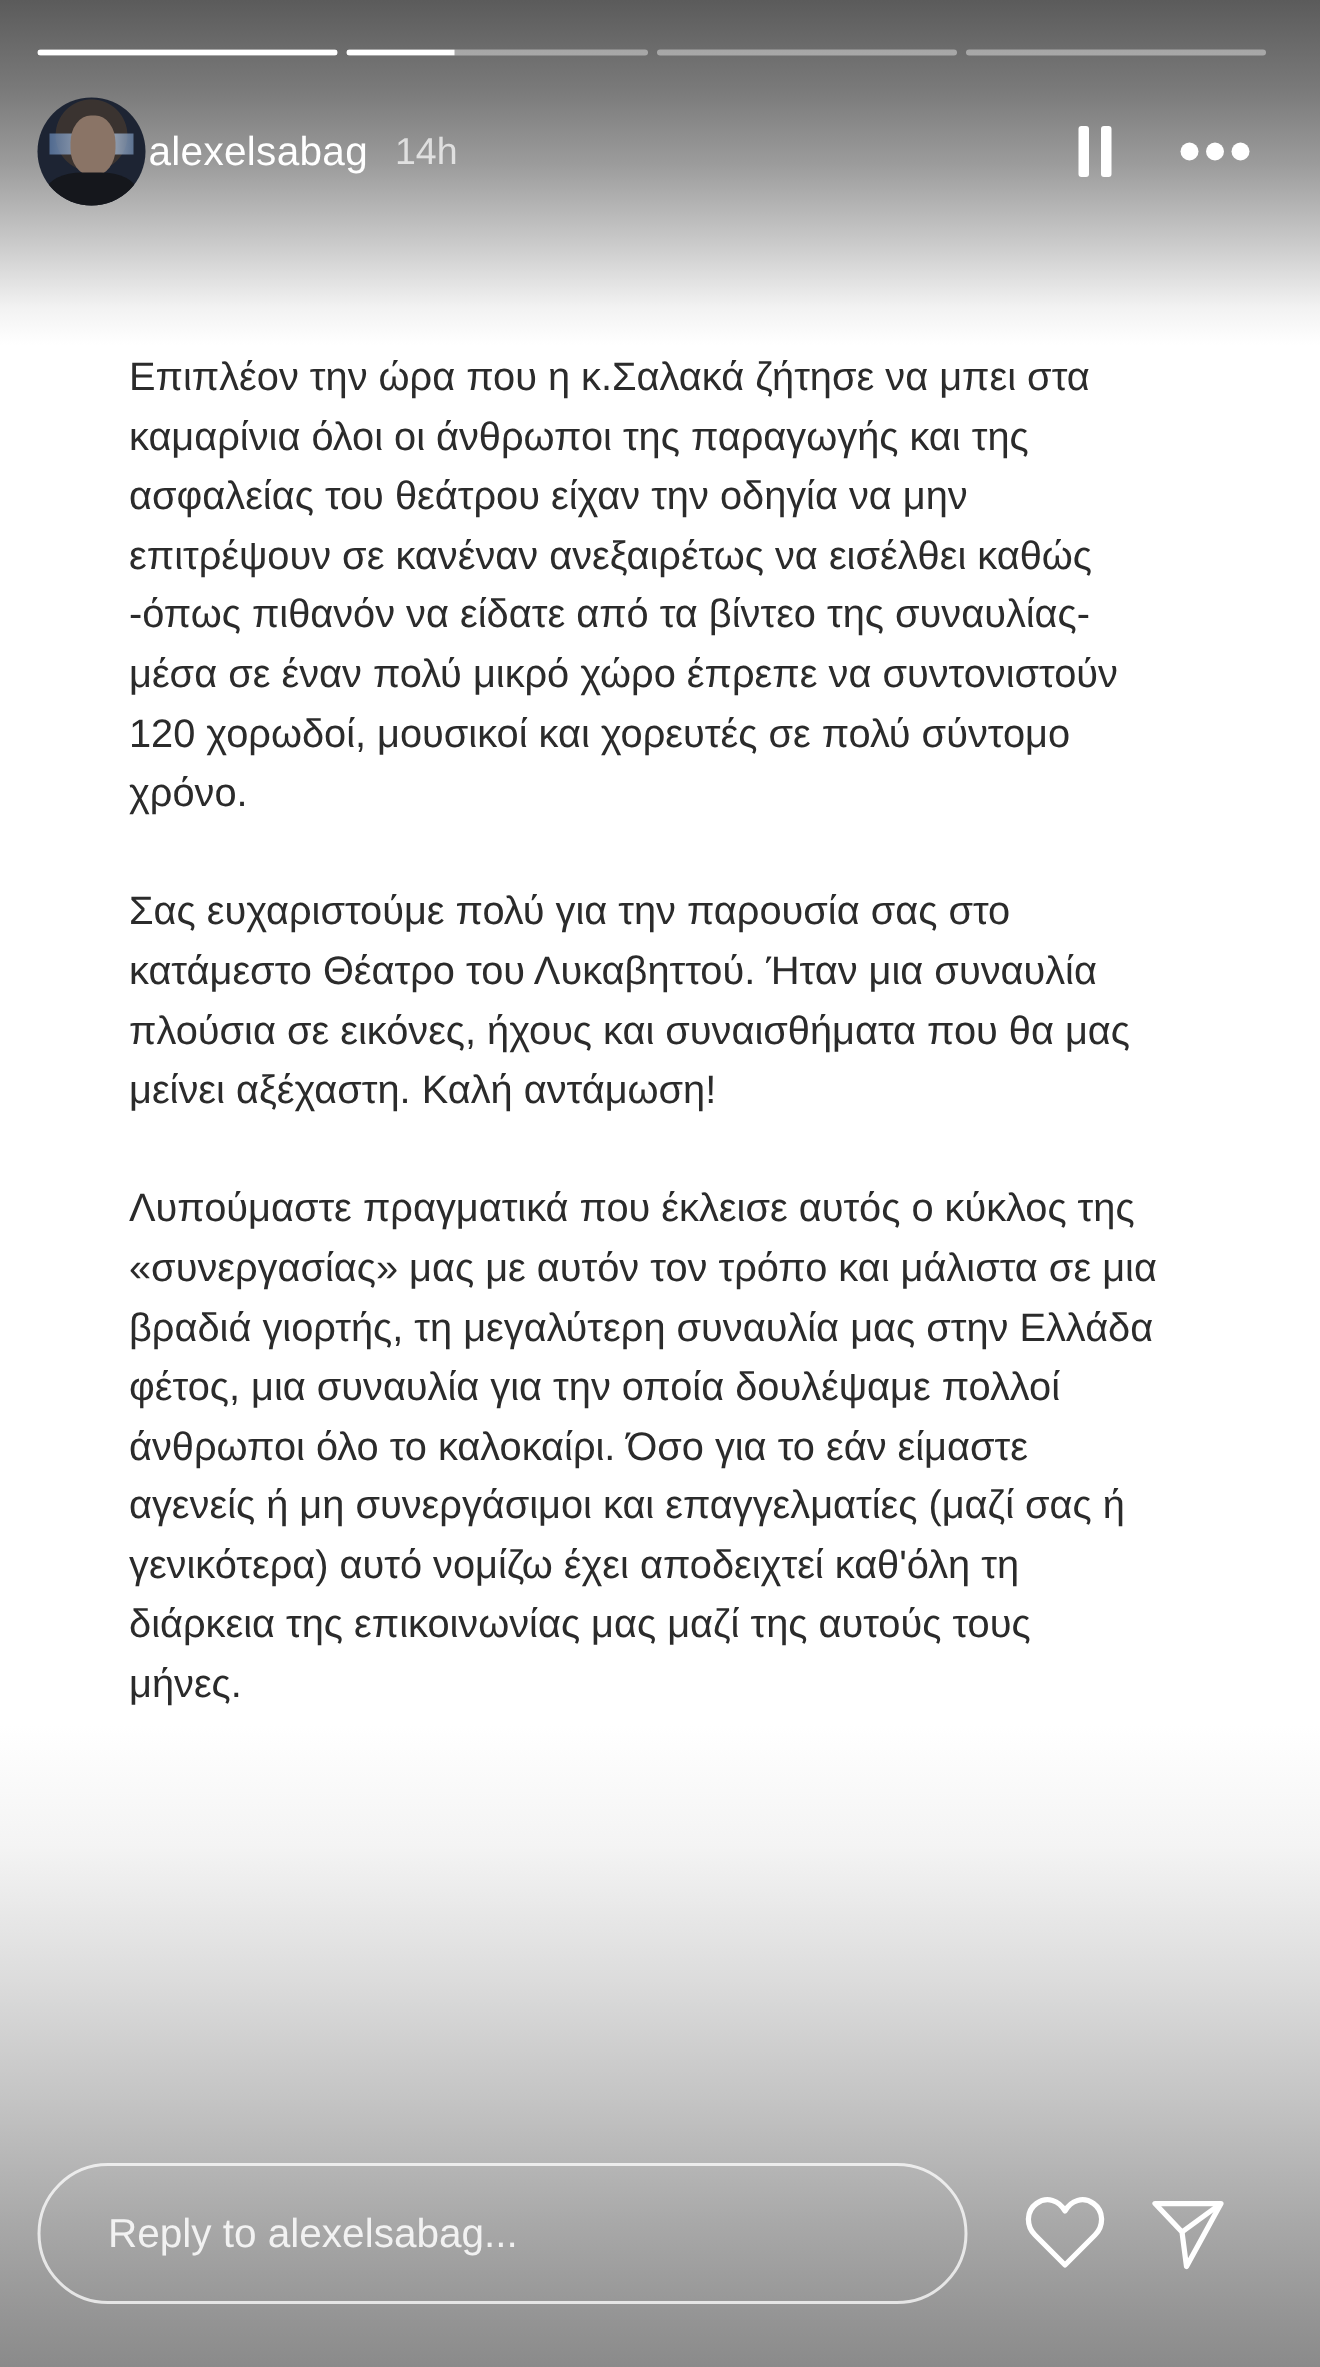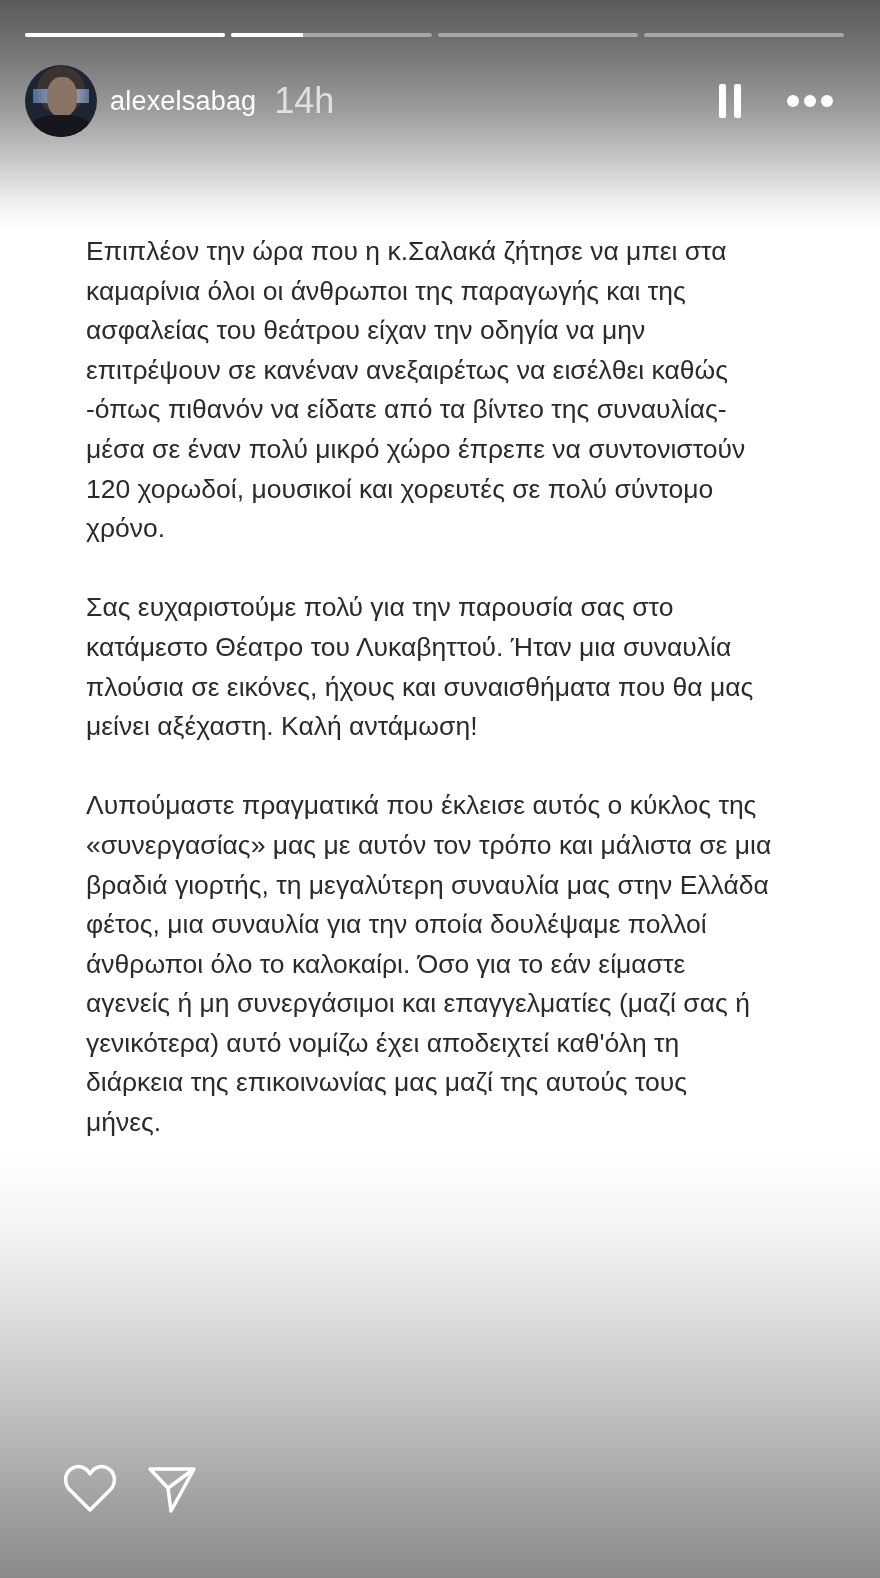--- a/index.html
+++ b/index.html
@@ -26,22 +26,22 @@
     display: flex; align-items: center;
   }
   .avatar {
     width: 72px; height: 72px; border-radius: 50%; overflow: hidden; position: relative;
     background: radial-gradient(circle at 50% 35%, #7a6a5e 0 18%, #3a3330 19% 40%, #1d2433 41%);
     flex: 0 0 auto;
   }
   .avatar .glass { position: absolute; left: 8px; top: 24px; width: 56px; height: 14px; background: linear-gradient(90deg, #5d7ba6, #cfd9e6 60%, #6d86a8); opacity: 0.8; }
   .avatar .face { position: absolute; left: 22px; top: 12px; width: 30px; height: 40px; border-radius: 45%; background: #8a7466; }
   .avatar .shirt { position: absolute; left: 6px; top: 50px; width: 60px; height: 30px; border-radius: 40% 40% 0 0; background: #15171c; }
-  .username { margin-left: 13px; color: #ffffff; font-size: 27px; letter-spacing: 0.2px; }
-  .time { margin-left: 18px; color: rgba(255,255,255,0.7); font-size: 36px; }
+  .username { margin-left: 2px; color: #ffffff; font-size: 27px; letter-spacing: 0.2px; }
+  .time { margin-left: 18px; color: rgba(255,255,255,0.7); font-size: 25px; }
   .spacer { flex: 1; }
   .icon-btn { display: flex; align-items: center; justify-content: center; cursor: pointer; }
   .pause { width: 30px; height: 40px; margin-right: 40px; }
   .more { width: 50px; height: 40px; }
   .content {
     position: absolute; left: 42px; top: 232px; width: 800px;
     color: #2b2b2b; font-size: 26.5px; line-height: 39.6px; margin-left: 44px;
   }
   .content p { margin: 0 0 39.6px 0; white-space: pre-line; }
   .footer {
@@ -120,20 +120,21 @@
 βραδιά γιορτής, τη μεγαλύτερη συναυλία μας στην Ελλάδα
 φέτος, μια συναυλία για την οποία δουλέψαμε πολλοί
 άνθρωποι όλο το καλοκαίρι. Όσο για το εάν είμαστε
 αγενείς ή μη συνεργάσιμοι και επαγγελματίες (μαζί σας ή
 γενικότερα) αυτό νομίζω έχει αποδειχτεί καθ'όλη τη
 διάρκεια της επικοινωνίας μας μαζί της αυτούς τους
 μήνες.</p>
 </div>
 
 <div class="footer">
+  <input class="reply" type="text" placeholder="Reply to alexelsabag..." style="">
   <div class="icon-btn heart">
     <svg width="54" height="50" viewBox="0 0 54 50">
       <path d="M27 46 L7 26 C1 20 1 10 8 5 C15 0 23 3 27 10 C31 3 39 0 46 5 C53 10 53 20 47 26 Z" fill="none" stroke="#ffffff" stroke-width="3.5" stroke-linejoin="round"></path>
     </svg>
   </div>
   <div class="icon-btn send">
     <svg width="50" height="50" viewBox="0 0 50 50">
       <path d="M3 5 L47 5 L24 47 L21 24 Z" fill="none" stroke="#ffffff" stroke-width="3.5" stroke-linejoin="round"></path>
       <path d="M21 24 L47 5" fill="none" stroke="#ffffff" stroke-width="3.5"></path>
     </svg>

